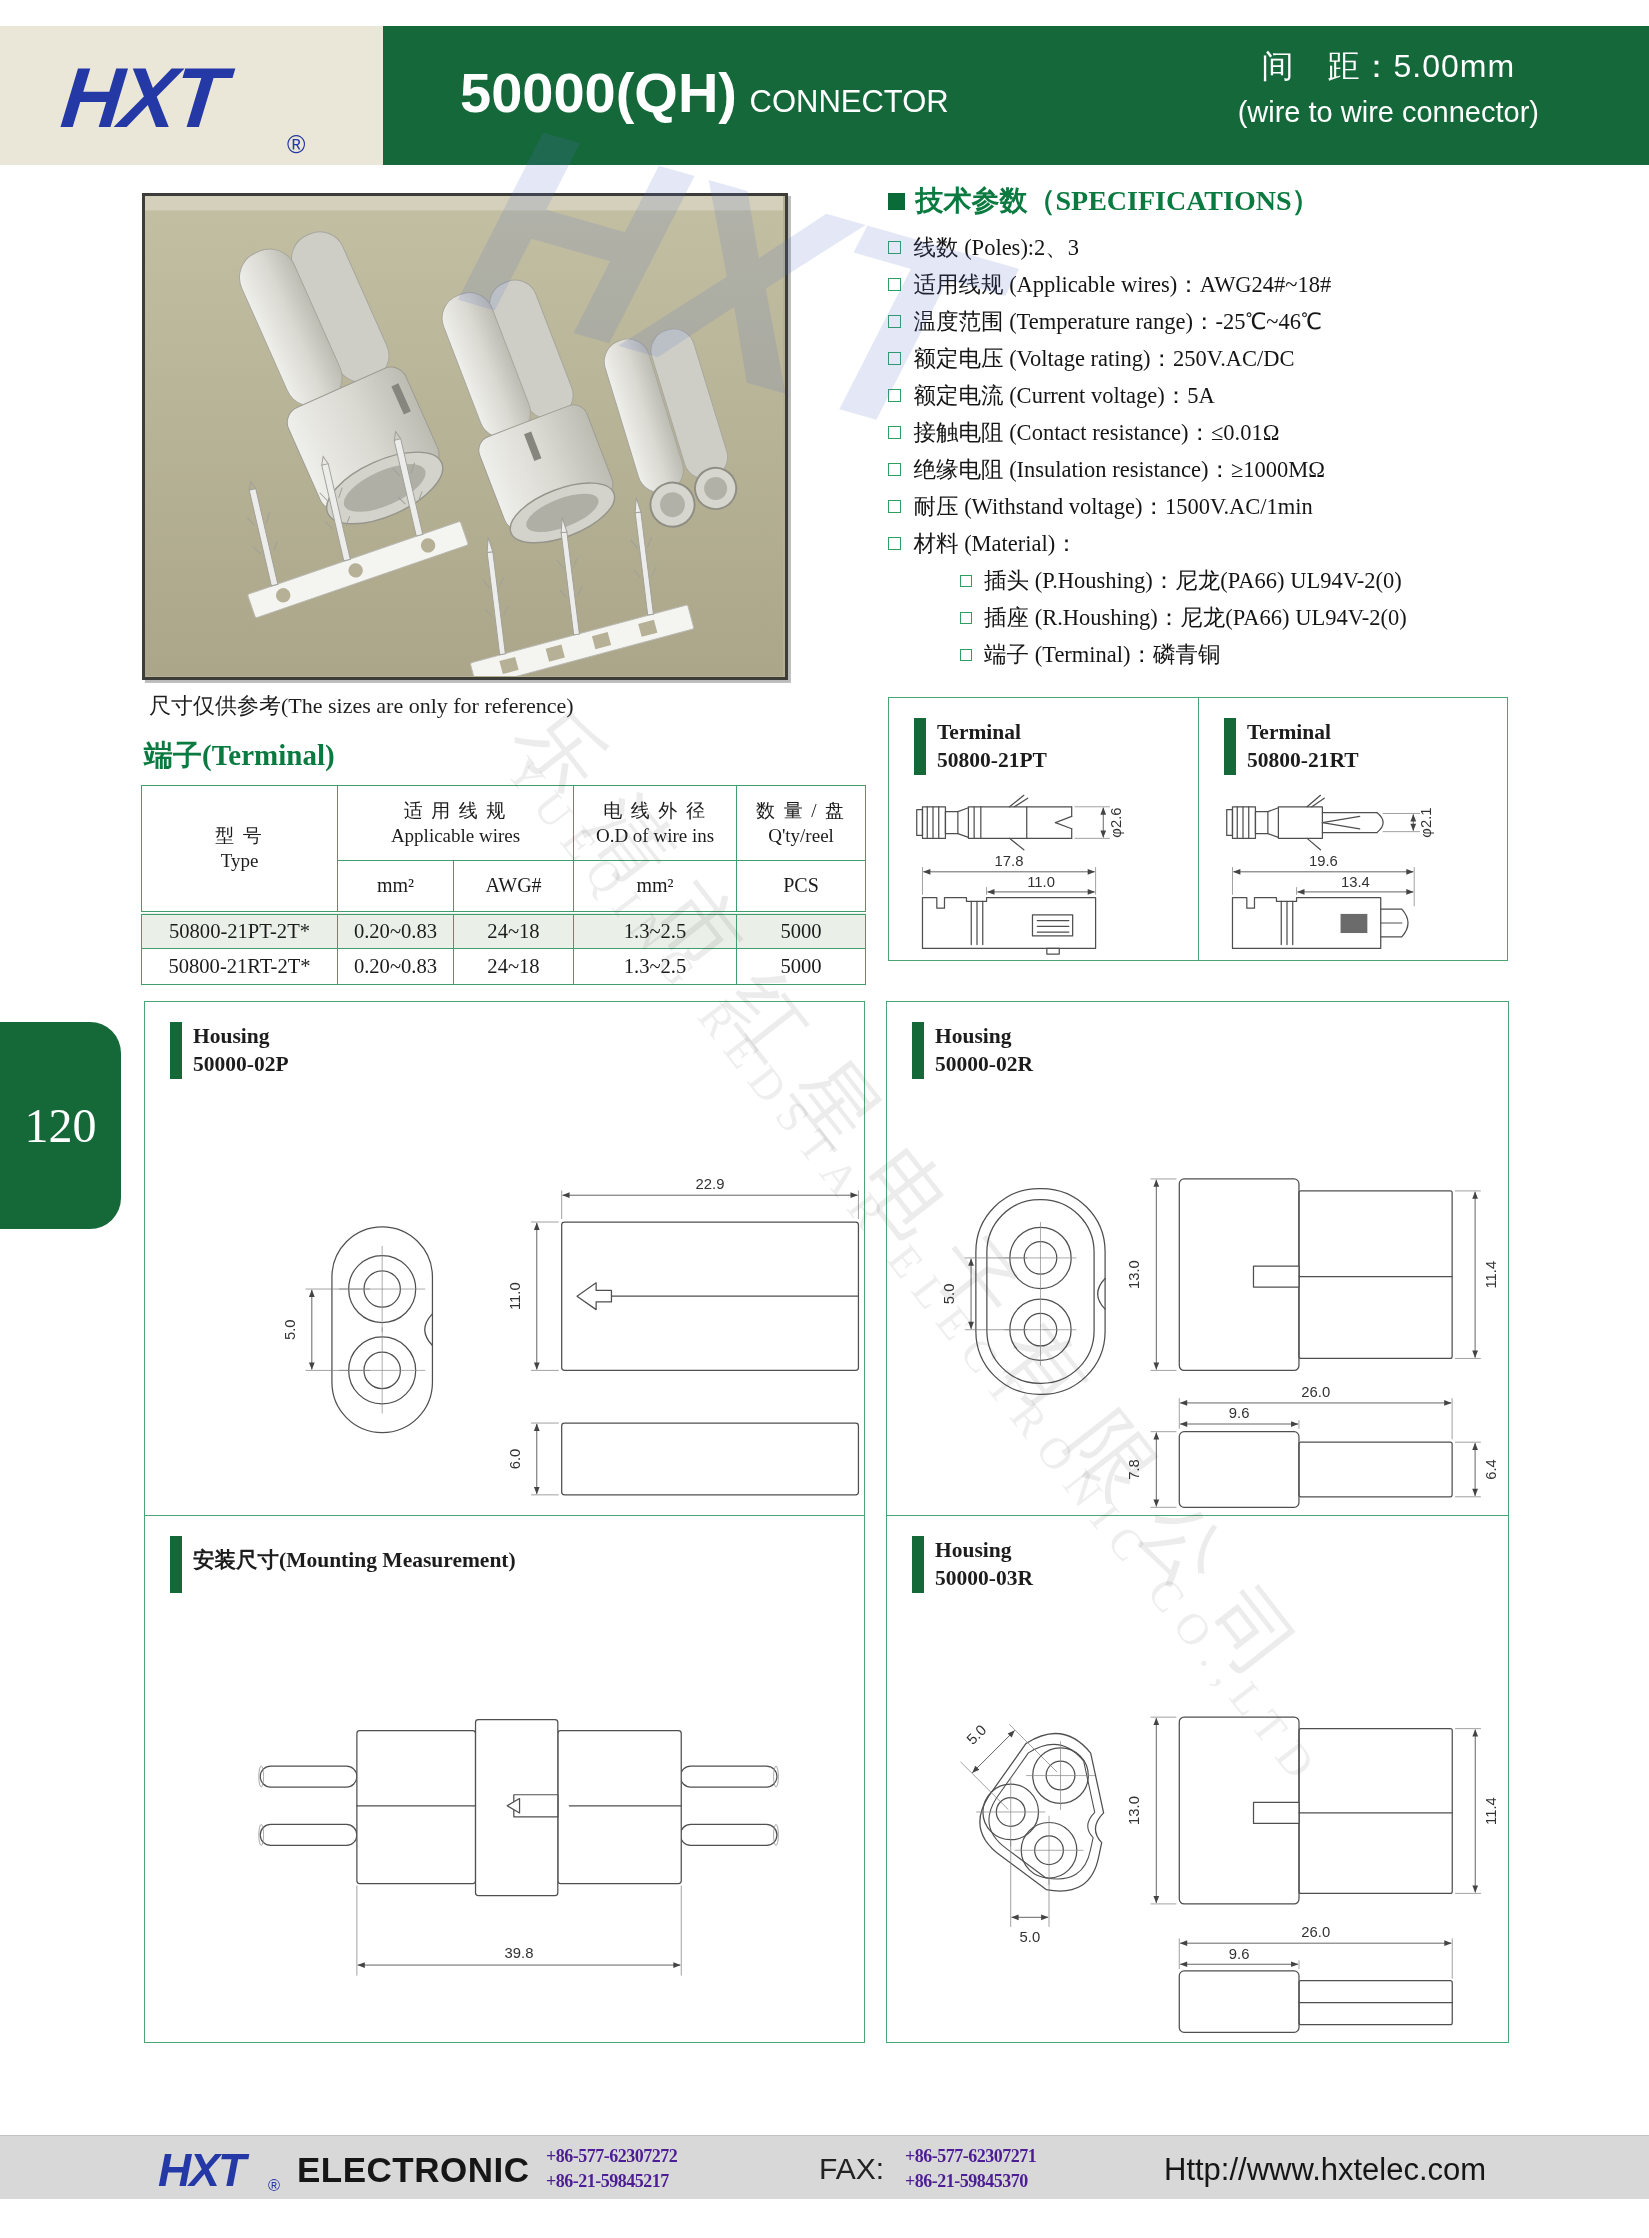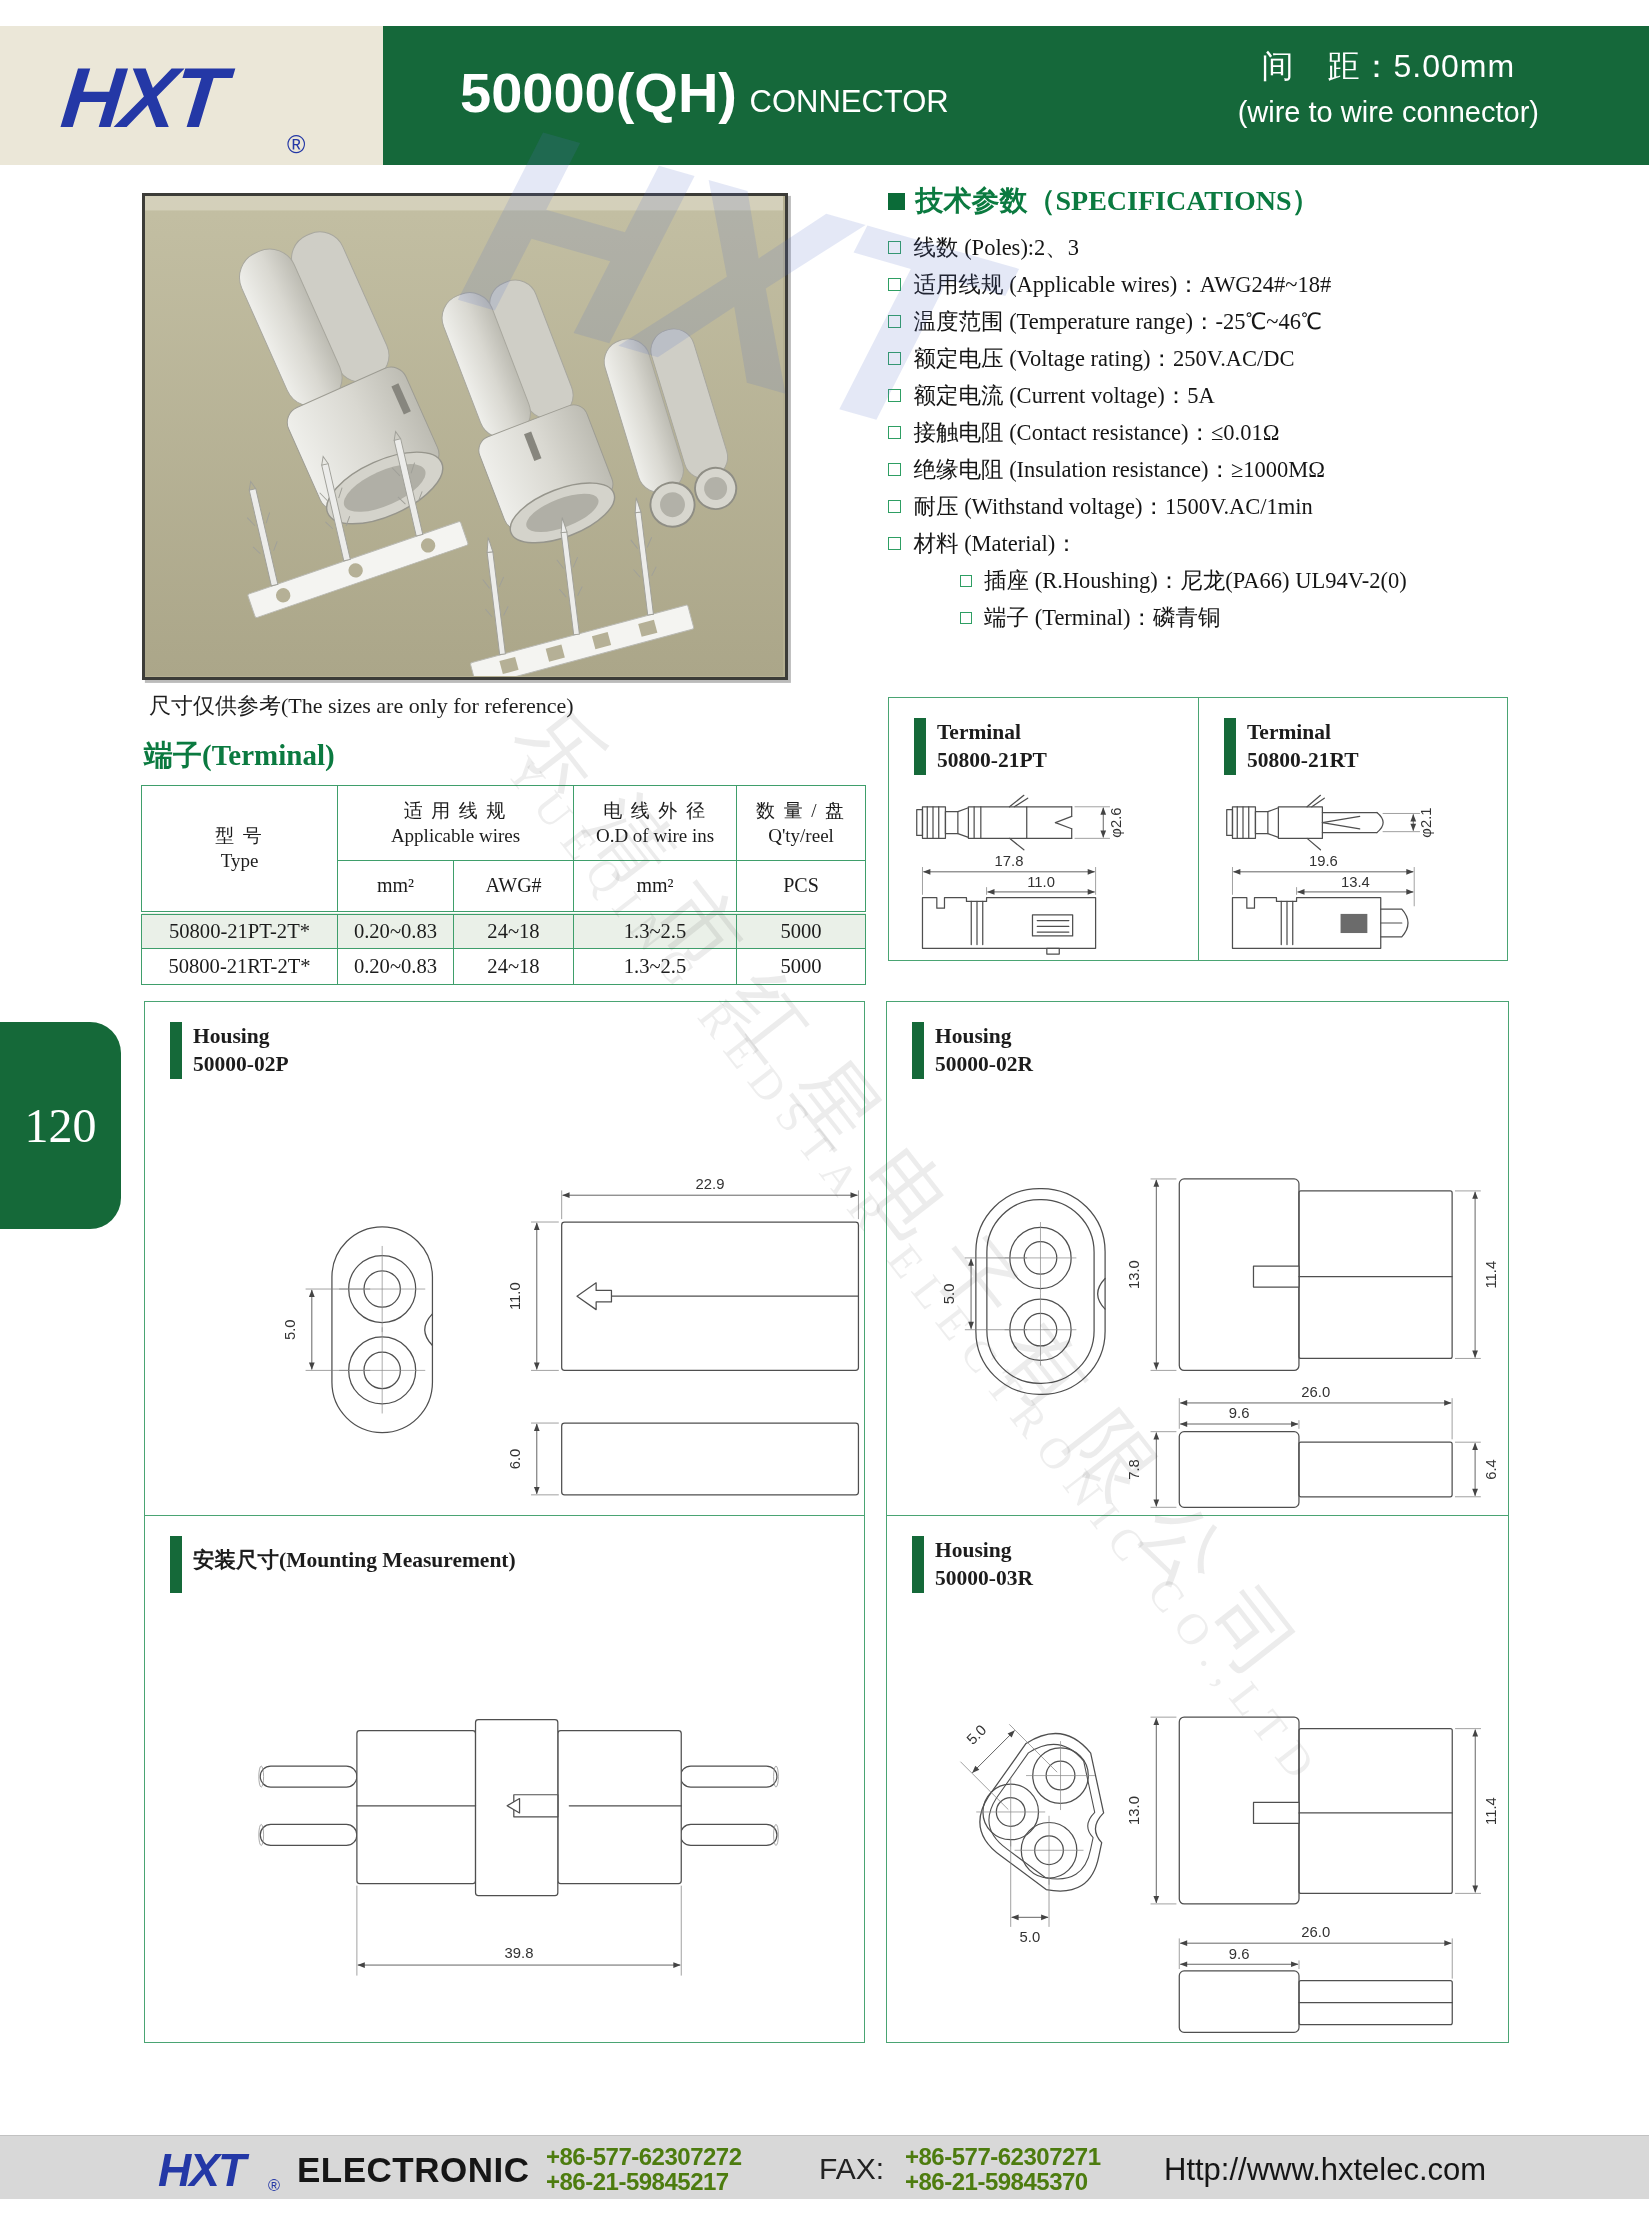--- a/index.html
+++ b/index.html
@@ -58,21 +58,21 @@
   svg .thin{stroke:#8a8a8a;stroke-width:1.5;fill:none;}
   svg .ext{stroke:#7b7b7b;stroke-width:1.5;fill:none;}
   svg .dim{stroke:#555;stroke-width:1.9;fill:none;}
   svg text.d{font-family:"Liberation Sans",sans-serif;font-size:31px;fill:#333;}
   
   #footer{left:0;top:2135px;width:1649px;height:63px;background:#d8d8d8;border-top:1px solid #c2c2c2;
           font-family:"Liberation Sans",sans-serif;}
   #f-brand{left:158px;top:6.7px;font-size:46px;font-style:italic;font-weight:bold;color:#2438a6;letter-spacing:-1.9px;}
   #f-reg{left:268px;top:40px;font-size:16.3px;color:#2438a6;}
   #f-elec{left:297px;top:14.4px;font-size:35px;font-weight:bold;color:#161616;letter-spacing:0.5px;}
-  .f-tels{top:7.7px;font-size:24px;font-weight:bold;color:#4d7c0f;line-height:25px;letter-spacing:-0.5px;}
+  .f-tels{top:7.7px;font-size:18px;font-weight:bold;color:#4c1d95;line-height:25px;letter-spacing:-0.5px;font-family:Liberation Serif, serif;}
   #f-tel{left:546px;}
   #f-faxlabel{left:819px;top:16.3px;font-size:30px;color:#222;}
   #f-fax{left:905px;}
   #f-web{left:1164px;top:16.3px;font-size:31px;color:#161616;}
   
   #page-tab{left:0;top:1015px;width:121px;height:207px;background:#156939;border-radius:0 31px 31px 0;
             display:flex;align-items:center;justify-content:center;color:#fff;font-size:48px;margin-top:7px;}
   
   .wm{pointer-events:none;white-space:nowrap;}
   #wm-hxt{left:469px;top:125px;font-family:"Liberation Sans",sans-serif;font-weight:bold;font-style:italic;
@@ -195,20 +195,21 @@
     </div>
     <div class="spec-item"><span class="sq"></span><span>线数 (Poles):2、3</span></div>
     <div class="spec-item"><span class="sq"></span><span>适用线规 (Applicable wires)：AWG24#~18#</span></div>
     <div class="spec-item"><span class="sq"></span><span>温度范围 (Temperature range)：-25℃~46℃</span></div>
     <div class="spec-item"><span class="sq"></span><span>额定电压 (Voltage rating)：250V.AC/DC</span></div>
     <div class="spec-item"><span class="sq"></span><span>额定电流 (Current voltage)：5A</span></div>
     <div class="spec-item"><span class="sq"></span><span>接触电阻 (Contact resistance)：≤0.01Ω</span></div>
     <div class="spec-item"><span class="sq"></span><span>绝缘电阻 (Insulation resistance)：≥1000MΩ</span></div>
     <div class="spec-item"><span class="sq"></span><span>耐压 (Withstand voltage)：1500V.AC/1min</span></div>
     <div class="spec-item"><span class="sq"></span><span>材料 (Material)：</span></div>
+    <div class="spec-item spec-sub"><span class="sq"></span><span>插头 (P.Houshing)：尼龙(PA66) UL94V-2(0)</span></div>
     <div class="spec-item spec-sub"><span class="sq"></span><span>插座 (R.Houshing)：尼龙(PA66) UL94V-2(0)</span></div>
     <div class="spec-item spec-sub"><span class="sq"></span><span>端子 (Terminal)：磷青铜</span></div>
   </div>
 
   <div class="abs" id="terminal-heading">端子(Terminal)</div>
 
   <div class="abs" id="terminal-table">
     <table>
       <colgroup>
           <col style="width:196px">

